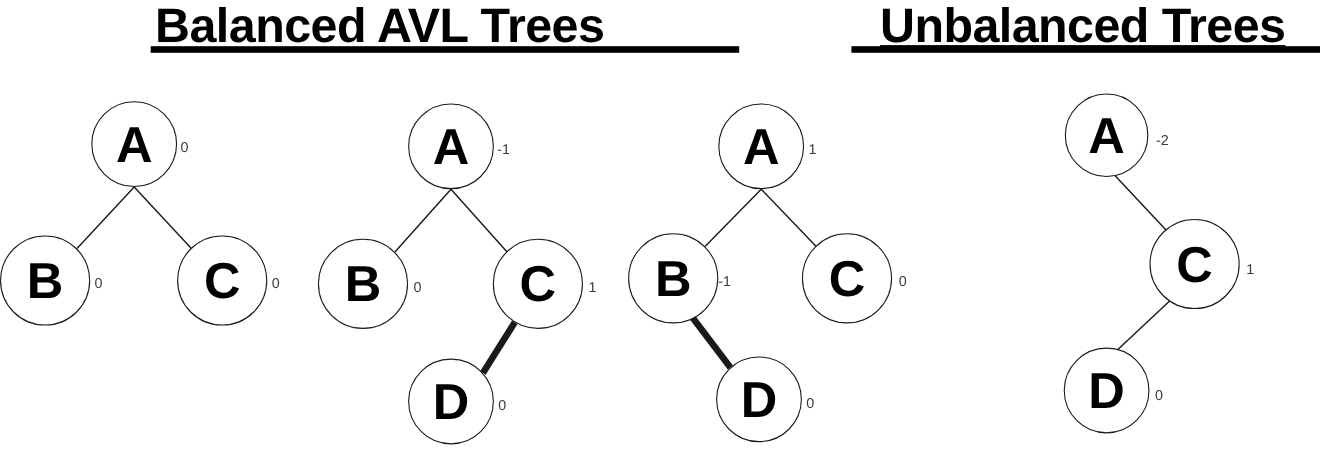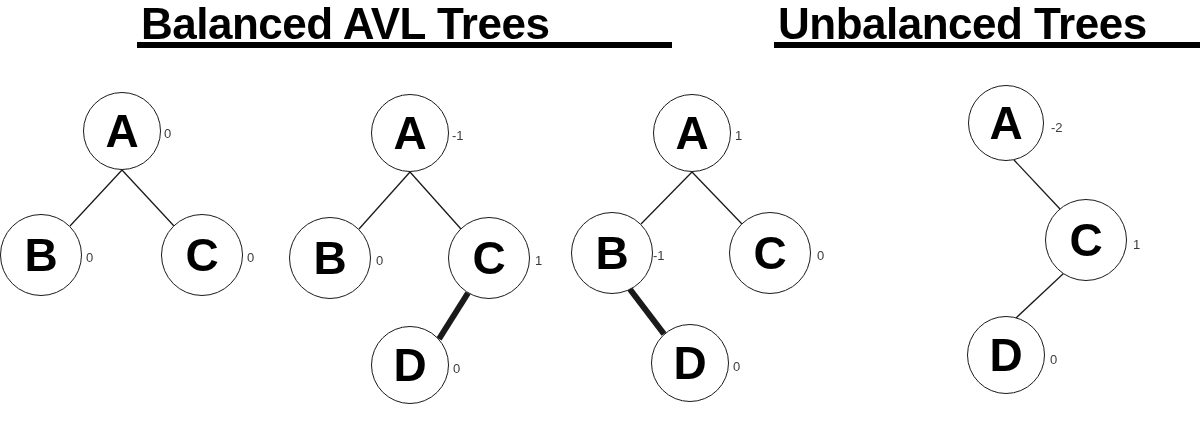--- a/index.html
+++ b/index.html
@@ -83,21 +83,21 @@
       <line x1="468" y1="293" x2="439" y2="339" stroke="#1a1a1a" stroke-width="6" stroke-linecap="butt"></line>
       <line x1="692" y1="172" x2="641" y2="224" stroke="#1a1a1a" stroke-width="1.3" stroke-linecap="butt"></line>
       <line x1="692" y1="172" x2="742" y2="224" stroke="#1a1a1a" stroke-width="1.3" stroke-linecap="butt"></line>
       <line x1="629" y1="288" x2="664" y2="334" stroke="#1a1a1a" stroke-width="6" stroke-linecap="butt"></line>
       <line x1="1014" y1="160" x2="1060" y2="209" stroke="#1a1a1a" stroke-width="1.3" stroke-linecap="butt"></line>
       <line x1="1064" y1="273" x2="1016" y2="318" stroke="#1a1a1a" stroke-width="1.3" stroke-linecap="butt"></line>
     </svg>
   <div id="titles-layer">
       <div class="title" style="left: 141px; top: 2px;">Balanced AVL Trees</div>
       <div class="title-underline" style="left: 137px; top: 42px; width: 535px;"></div>
-      <div class="title" style="left: 778px; top: 2px; text-decoration: underline;">Unbalanced Trees</div>
+      <div class="title" style="left: 800px; top: 2px; text-decoration: underline;">Unbalanced Trees</div>
       <div class="title-underline" style="left: 774px; top: 42px; width: 470px;"></div>
     </div>
   <div id="nodes-layer">
       <div class="node" style="left: 83px; top: 92px; width: 78px; height: 78px;">
         <span class="node-label">A</span>
       </div>
       <div class="balance" style="left: 164px; top: 127px;">0</div>
       <div class="node" style="left: 0px; top: 214px; width: 82px; height: 82px;">
         <span class="node-label">B</span>
       </div>

